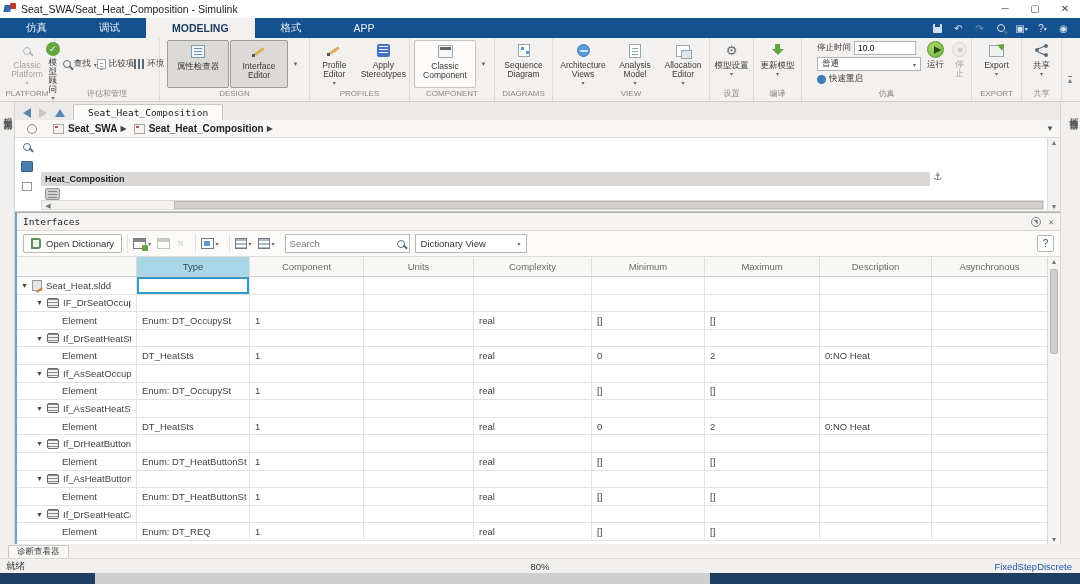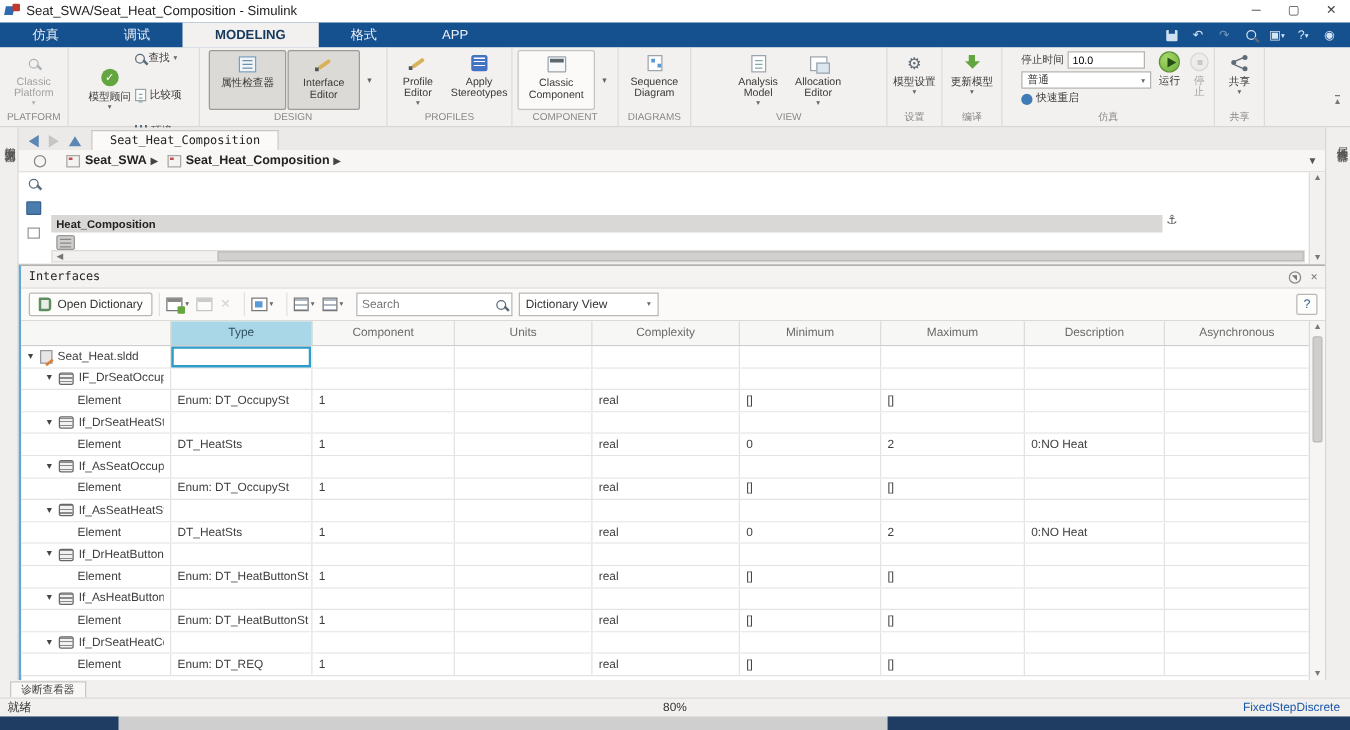--- a/index.html
+++ b/index.html
@@ -31,21 +31,21 @@
   .rgroup { border-right:1px solid #dddbd8; display:flex; flex-direction:column; flex:none; }
   .rcontent { flex:1; display:flex; align-items:center; justify-content:center; padding:2px 1px 0 1px; gap:1px; }
   .rlabel { height:13px; font-size:8px; color:#8a8886; text-align:center; line-height:12px; white-space:nowrap; overflow:hidden; }
   .bigbtn { height:48px; display:flex; flex-direction:column; align-items:center; justify-content:flex-start; font-size:8.5px; color:#3b3a39; text-align:center; padding:2px 2px 0; border-radius:2px; line-height:9px; }
   .bigbtn .ic { height:17px; display:flex; align-items:center; justify-content:center; margin-bottom:2px; }
   .bigbtn .lbl { white-space:normal; width:100%; }
   .bigbtn.seld { background:#dcdad7; border:1px solid #9d9b98; }
   .bigbtn.disb { opacity:.45; }
   .caret { font-size:6px; color:#666; display:block; }
   .ddstrip { width:13px; height:48px; display:flex; align-items:center; justify-content:center; color:#666; font-size:7px; }
-  .smallstack { display:flex; flex-direction:column; justify-content:center; gap:16px;text-align:right; }
+  .smallstack { display:flex; flex-direction:row; justify-content:center; gap:0;text-align:right; }
   .srow { display:flex; align-items:center; gap:3px; font-size:8.5px; color:#3b3a39; height:13px; white-space:nowrap; }
 
   
   .ic-box { width:15px; height:13px; border:1px solid #9aa4ad; background:#f6f8fa; position:relative; border-radius:1px; }
   .ic-box::before { content:""; position:absolute; left:1px; right:1px; top:1px; height:3px; background:#5c6770; }
   .ic-doc { width:12px; height:14px; border:1px solid #9aa4ad; background:#fdfdfc; position:relative; }
   .ic-doc::before { content:""; position:absolute; left:2px; right:2px; top:3px; height:1px; background:#8aa; box-shadow:0 3px 0 #8aa,0 6px 0 #8aa; }
   .ic-check { width:14px; height:14px; border-radius:50%; background:#63a53f; color:#fff; font-size:9px; line-height:14px; text-align:center; font-weight:bold; }
   .ic-mag { width:8px; height:8px; border:1.5px solid #5a6b7a; border-radius:50%; position:relative; }
   .ic-mag::after { content:""; position:absolute; width:5px; height:1.5px; background:#5a6b7a; transform:rotate(45deg); right:-4px; bottom:-1px; }
@@ -327,20 +327,27 @@
               <span class="ic-seq"></span>
             </span>
           <span class="lbl">Sequence Diagram</span>
         </div>
       </div>
       <div class="rlabel">DIAGRAMS</div>
     </div>
 
     <div class="rgroup" style="width:157px">
       <div class="rcontent">
+        <div class="bigbtn" style="width:56px">
+          <span class="ic">
+              <span class="ic-globe"></span>
+            </span>
+          <span class="lbl">Architecture Views</span>
+          <span class="caret">▾</span>
+        </div>
         <div class="bigbtn" style="width:46px">
           <span class="ic">
               <span class="ic-doc"></span>
             </span>
           <span class="lbl">Analysis Model</span>
           <span class="caret">▾</span>
         </div>
         <div class="bigbtn" style="width:48px">
           <span class="ic">
               <span class="ic-alloc"></span>
@@ -405,20 +412,32 @@
         <div class="bigbtn disb" style="width:28px">
           <span class="ic">
               <span class="ic-stop"></span>
             </span>
           <span class="lbl">停止</span>
         </div>
       </div>
       <div class="rlabel">仿真</div>
     </div>
 
+    <div class="rgroup" style="width:50px">
+      <div class="rcontent">
+        <div class="bigbtn">
+          <span class="ic">
+              <span class="ic-export"></span>
+            </span>
+          <span class="lbl">Export</span>
+          <span class="caret">▾</span>
+        </div>
+      </div>
+      <div class="rlabel">EXPORT</div>
+    </div>
 
     <div class="rgroup" style="width:40px">
       <div class="rcontent">
         <div class="bigbtn">
           <span class="ic">
               <span class="ic-share">
                 <i></i>
                 <i></i>
                 <i></i>
               </span>

